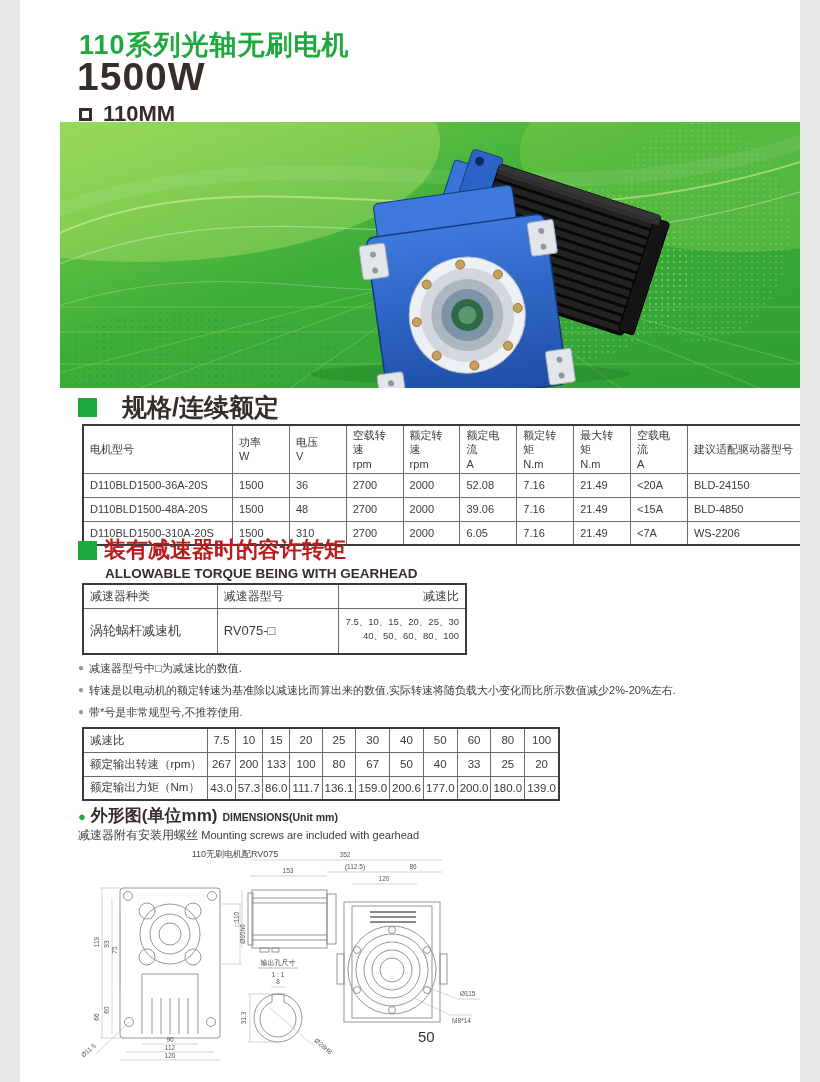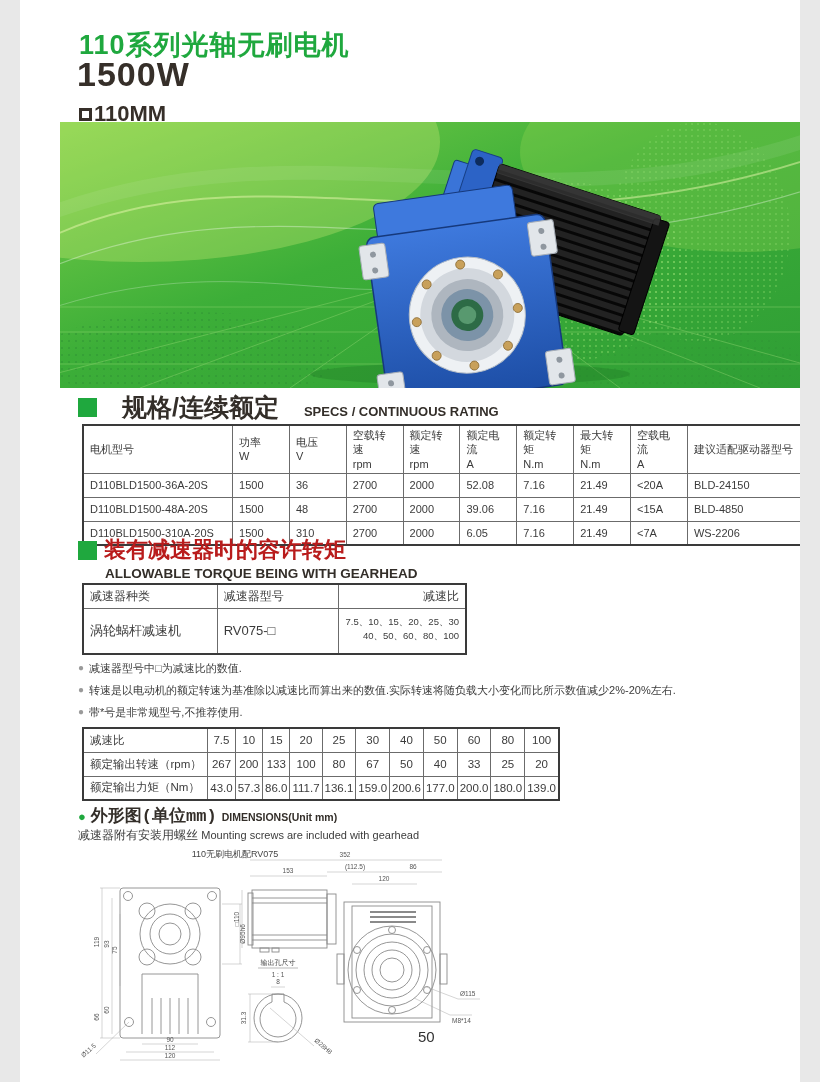--- a/index.html
+++ b/index.html
@@ -4,24 +4,24 @@
 <style>
   * { margin:0; padding:0; box-sizing:border-box; }
   body { background:#e8e8e8; }
   .page { position:relative; width:780px; height:1082px; background:#ffffff;
           font-family:"Liberation Sans","DejaVu Sans",sans-serif; color:#3b3b3b;
           margin:0 auto; overflow:hidden; }
 
   
   .hdr-title { position:absolute; left:59px; top:27px; font-size:27px; font-weight:bold;
                color:#1fa83e; letter-spacing:1px; }
-  .hdr-power { position:absolute; left:57px; top:55px; font-size:34px; font-weight:bold;
+  .hdr-power { position:absolute; left:57px; top:55px; font-size:39px; font-weight:bold;
                color:#362f29; letter-spacing:1px; }
   .hdr-frame { position:absolute; left:59px; top:101px; display:flex; align-items:center;
-               gap:2px; font-size:22px; font-weight:bold; color:#362f29; }
+               gap:11px; font-size:22px; font-weight:bold; color:#362f29; }
   .frame-square { width:13px; height:13px; border:3px solid #362f29; }
 
   
   .banner { position:absolute; left:40px; top:122px; width:740px; height:266px; }
 
   
   .sec { position:absolute; display:flex; align-items:center; gap:7px; }
   .sec-square { width:19px; height:19px; background:#1fa83e; flex:0 0 auto; }
   .sec-cn-lg { font-size:25px; font-weight:bold; color:#332e29; }
   .sec-en { font-size:13px; font-weight:bold; color:#332e29; padding-top:8px; }
@@ -53,21 +53,21 @@
   .bullet { color:#9a9a9a; font-size:10px; line-height:1.4; }
 
   .ratio { position:absolute; left:62px; top:727px; width:478px; font-size:11.5px;
            border:2px solid #3a3a3a; }
   .ratio td { border:1px solid #6b6b6b; height:24px; text-align:center; padding:1px 2px; }
   .ratio td.lbl { text-align:left; padding-left:6px; width:128px; }
 
   
   .dims-head { position:absolute; left:58px; top:804px; display:flex; align-items:baseline; gap:5px; }
   .dims-bullet { color:#1fa83e; font-size:13px; }
-  .dims-cn { font-size:17px; font-weight:bold; color:#332e29;font-family:Liberation Mono, monospace; }
+  .dims-cn { font-size:17px; font-weight:bold; color:#332e29; }
   .dims-en { font-size:10.5px; font-weight:bold; color:#332e29; }
   .dims-note { position:absolute; left:58px; top:827px; font-size:12px; color:#3c3c3c; }
   .dims-note .en { font-size:11px; }
 
   .drawing { position:absolute; left:52px; top:846px; }
   .page-num { position:absolute; left:398px; top:1028px; font-size:15px; color:#333; }
 </style>
 </head>
 <body>
 
@@ -175,21 +175,20 @@
           <circle cx="39" cy="145" r="4.5"></circle>
             <circle cx="54" cy="109" r="4.5"></circle>
         </g>
       </g>
     </svg>
   </div>
 
   <div class="sec" style="left:58px; top:391px;gap:25px;">
     <span class="sec-square"></span>
     <span class="sec-cn-lg">规格/连续额定</span>
-    <span class="sec-en">SPECS / CONTINUOUS RATING</span>
   </div>
 
   <table class="spec">
     <colgroup>
       <col style="width:150px">
         <col style="width:57px">
         <col style="width:57px">
         <col style="width:57px">
       <col style="width:57px">
         <col style="width:57px">

